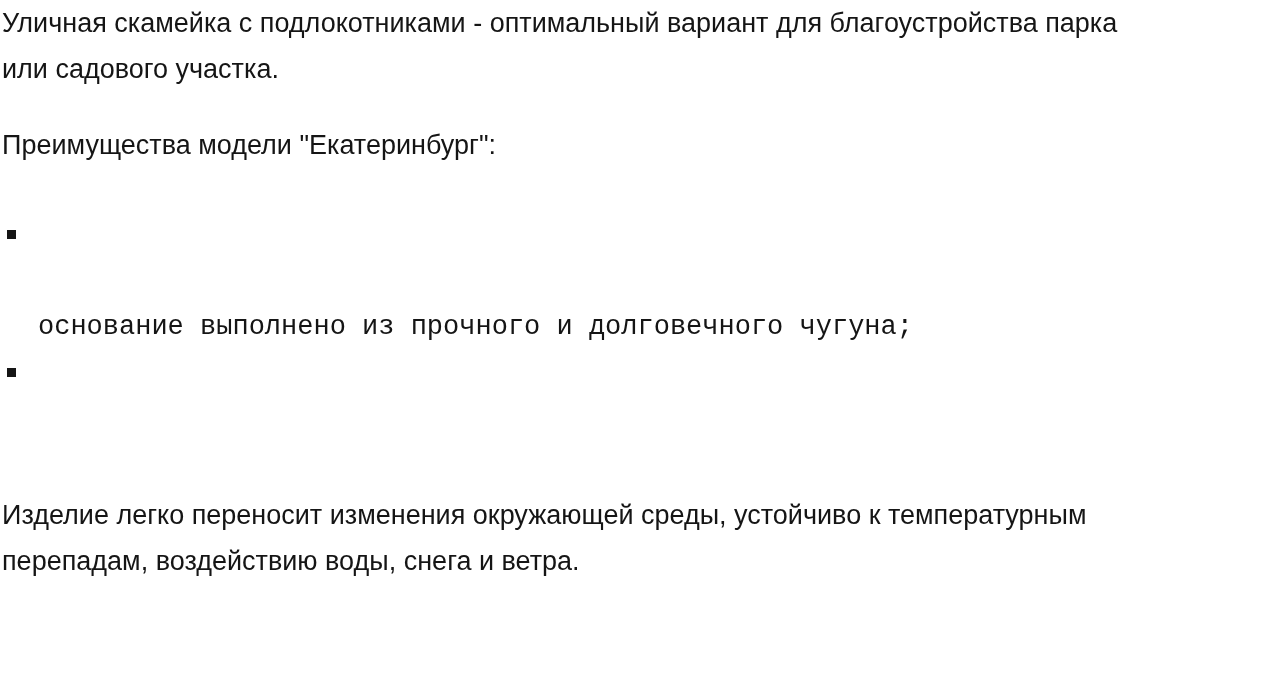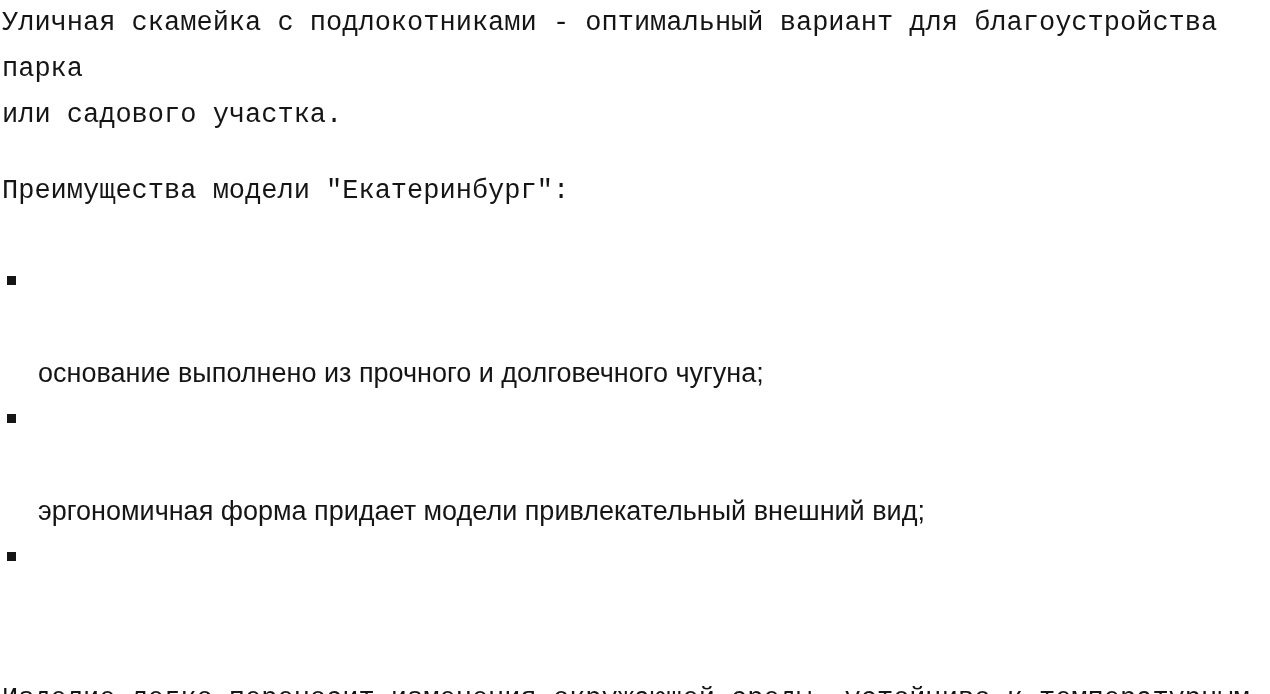--- a/index.html
+++ b/index.html
@@ -15,31 +15,31 @@
       font-family: "Liberation Sans", "DejaVu Sans", sans-serif;
       font-size: 27px;
       line-height: 46px;
     }
     .doc {
       padding: 0 10px 0 2px;
     }
     .doc p {
       margin: 0 0 30px 0;
       white-space: pre-line; 
-      font-family: Liberation Mono, monospace;
     }
     ul.advantages {
       list-style: none;
       margin: 44px 0 50px 0;
       padding: 0;
     }
     ul.advantages li {
       position: relative;
       padding-left: 36px;
       white-space: pre-line;
+      font-family: Liberation Mono, monospace;
     }
     .bullet-square {
       position: absolute;
       left: 5px;
       top: 18px;
       width: 9px;
       height: 9px;
       background: #151515;
       display: block;
     }
@@ -54,23 +54,19 @@
 
   <p>Преимущества модели "Екатеринбург":</p>
 
   <ul class="advantages">
     <li>
       <span class="bullet-square"></span>
       <span>основание выполнено из прочного и долговечного чугуна;</span>
     </li>
     <li>
       <span class="bullet-square"></span>
-      <span>эргономичная форма придает модели привлекательный внешний вид;</span>
-    </li>
-    <li>
-      <span class="bullet-square"></span>
     </li>
   </ul>
 
   <p>Изделие легко переносит изменения окружающей среды, устойчиво к температурным
 перепадам, воздействию воды, снега и ветра.</p>
 
 </div>
 
 </body></html>

